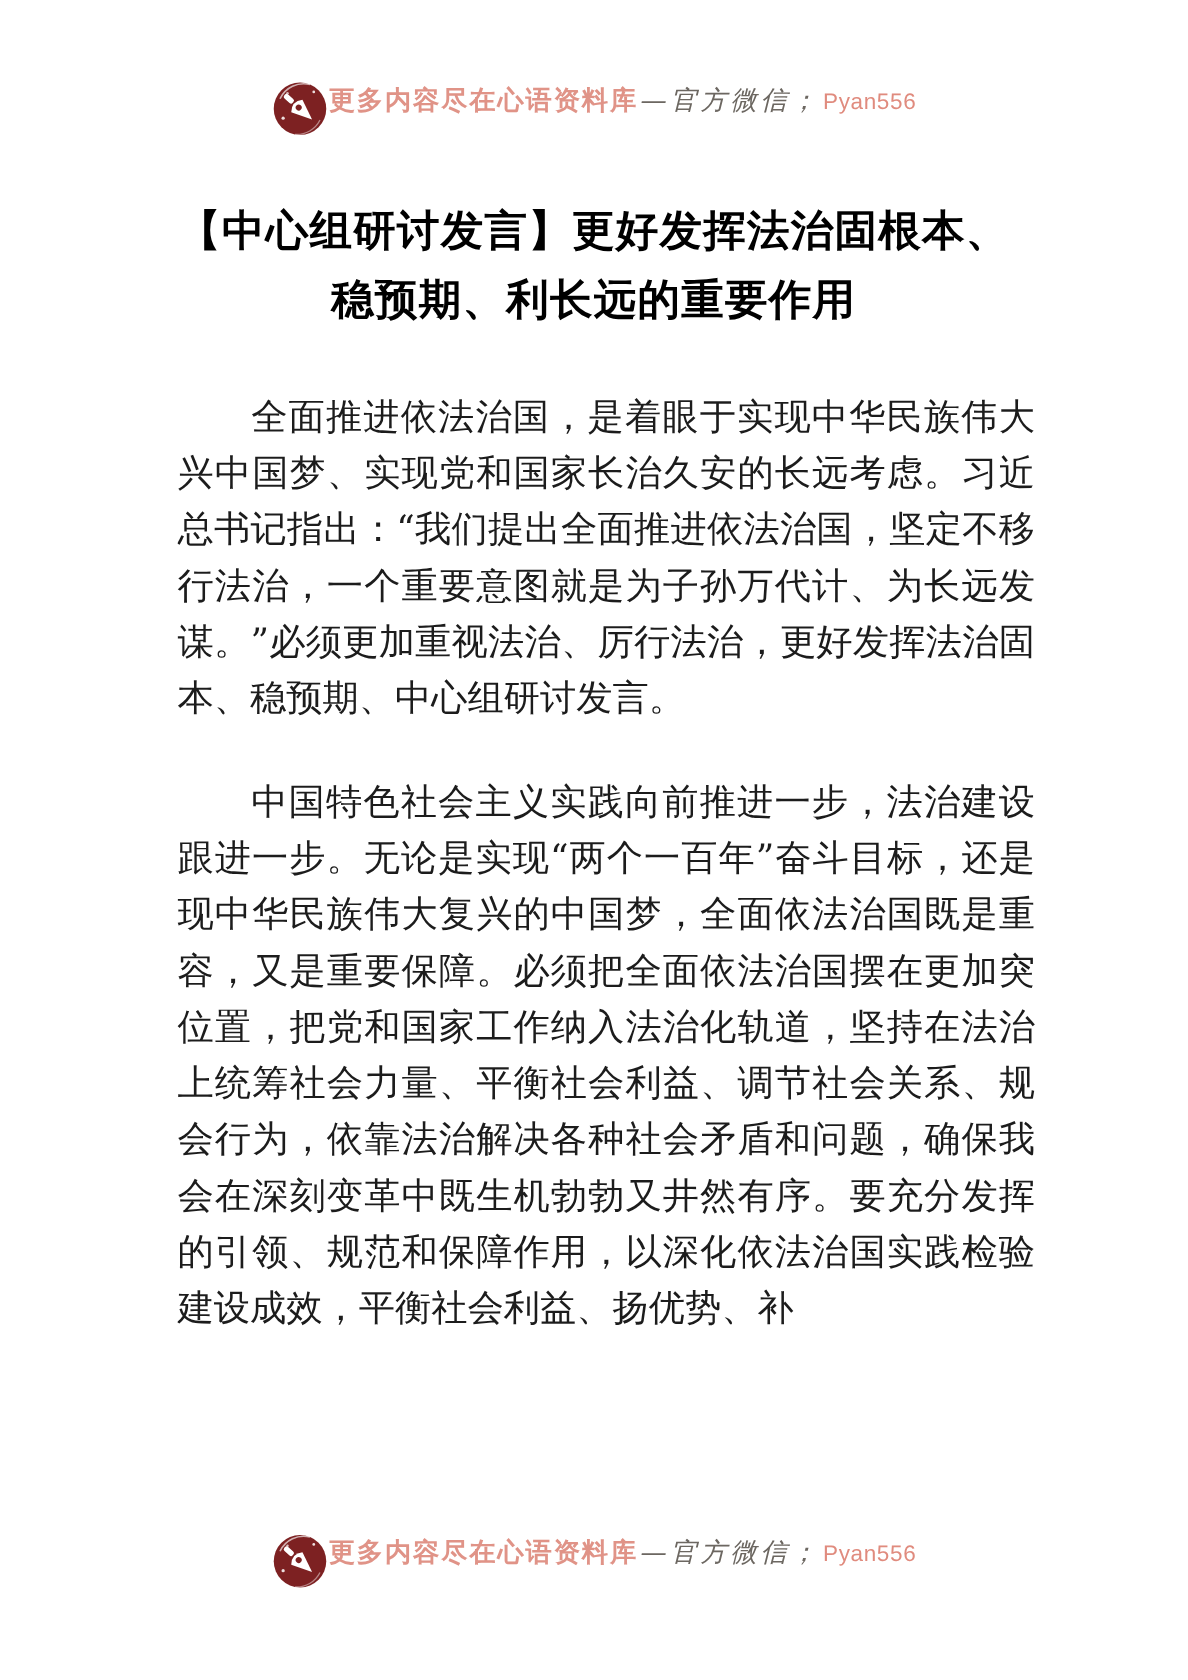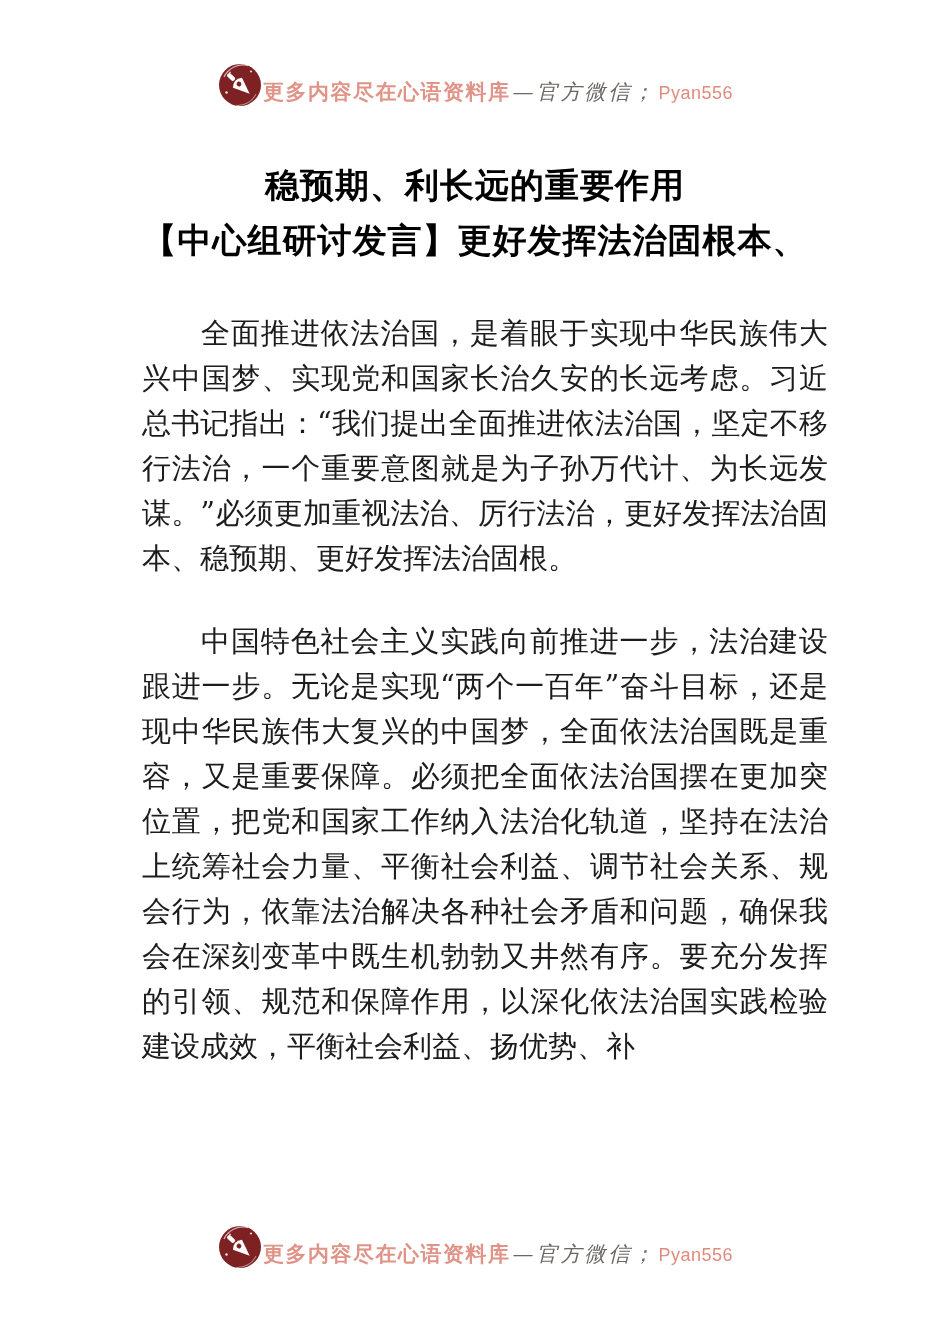--- a/index.html
+++ b/index.html
@@ -7,21 +7,21 @@
     width: 950px; height: 1344px;
     background: #ffffff;
     position: relative;
     overflow: hidden;
     font-family: "DejaVu Serif", "Liberation Serif", serif;
   }
 
   
   .watermark {
     position: absolute; left: 0; right: 0;
-    display: flex; align-items: flex-start; justify-content: center;
+    display: flex; align-items: flex-end; justify-content: center;
     height: 48px;
   }
   .watermark.header { top: 62px; }
   .watermark.footer { top: 1224px; }
   .wm-logo { width: 46px; height: 46px; flex: 0 0 auto; display: block; }
   .wm-text { white-space: nowrap; display: inline-flex; align-items: baseline; }
   .wm-brand {
     color: #e09387; font-size: 21px; font-weight: 600;
     letter-spacing: 1.5px;
     font-family: "Liberation Serif", serif;
@@ -92,31 +92,31 @@
     </svg>
   </span>
   <span class="wm-text">
     <span class="wm-brand">更多内容尽在心语资料库</span>
     <span class="wm-label">—官方微信；</span>
     <span class="wm-id">Pyan556</span>
   </span>
 </div>
 
 <h1 class="doc-title">
+  <span class="title-line">【中心组研讨发言】更好发挥法治固根本、</span>
   <span class="title-line">稳预期、利长远的重要作用</span>
-  <span class="title-line">【中心组研讨发言】更好发挥法治固根本、</span>
 </h1>
 
 <div class="para para-1">
   <div class="line first">全面推进依法治国，是着眼于实现中华民族伟大复</div>
   <div class="line">兴中国梦、实现党和国家长治久安的长远考虑。习近平</div>
   <div class="line">总书记指出：“我们提出全面推进依法治国，坚定不移厉</div>
   <div class="line">行法治，一个重要意图就是为子孙万代计、为长远发展</div>
   <div class="line">谋。”必须更加重视法治、厉行法治，更好发挥法治固根</div>
-  <div class="line last">本、稳预期、更好发挥法治固根。</div>
+  <div class="line last">本、稳预期、中心组研讨发言。</div>
 </div>
 
 <div class="para para-2">
   <div class="line first">中国特色社会主义实践向前推进一步，法治建设就要</div>
   <div class="line">跟进一步。无论是实现“两个一百年”奋斗目标，还是实</div>
   <div class="line">现中华民族伟大复兴的中国梦，全面依法治国既是重要内</div>
   <div class="line">容，又是重要保障。必须把全面依法治国摆在更加突出的</div>
   <div class="line">位置，把党和国家工作纳入法治化轨道，坚持在法治轨道</div>
   <div class="line">上统筹社会力量、平衡社会利益、调节社会关系、规范社</div>
   <div class="line">会行为，依靠法治解决各种社会矛盾和问题，确保我国社</div>

